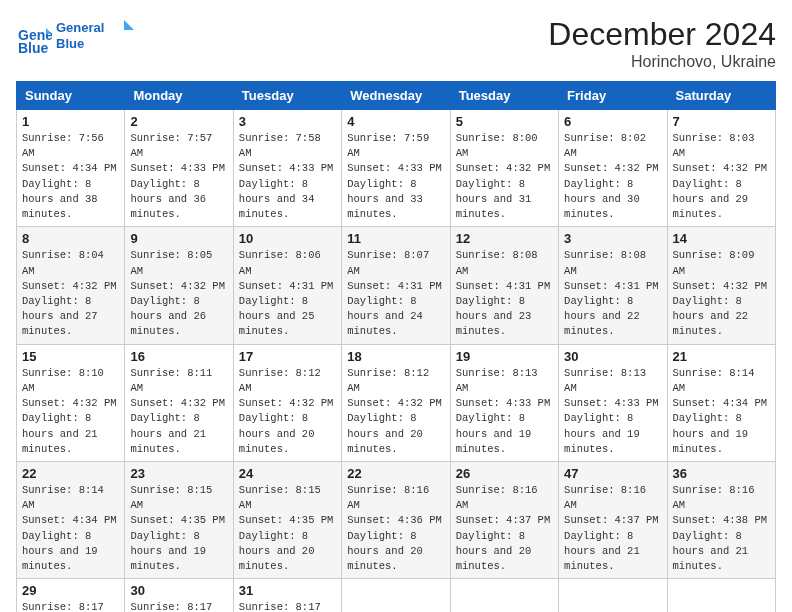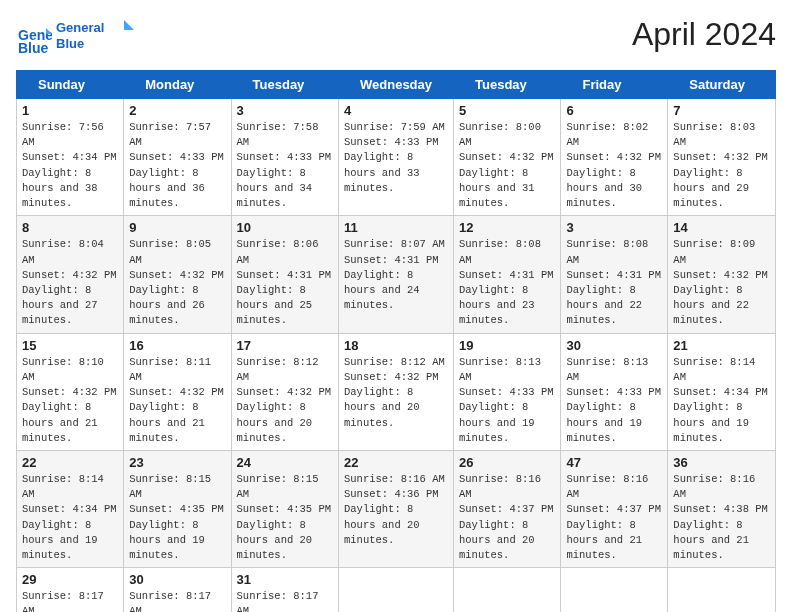--- a/index.html
+++ b/index.html
@@ -38,21 +38,21 @@
       color: #444;
     }
     .calendar {
       width: 100%;
       border-collapse: collapse;
       font-size: 11px;
     }
     .calendar th {
       background: #1565c0;
       color: #fff;
-      padding: 6px 21px;
+      padding: 6px 8px;
       font-size: 13px;
       font-weight: bold;
       text-align: left;
       border: 1px solid #1565c0;
     }
     .calendar td {
       vertical-align: top;
       border: 1px solid #ccc;
       padding: 4px 5px;
       width: 108px;
@@ -91,21 +91,22 @@
     </svg>
     <div>
       <svg width="80" height="40" viewBox="0 0 80 40">
         <text x="0" y="16" font-size="13" font-weight="bold" fill="#1565c0" font-family="Arial">General</text>
         <polygon points="68,4 78,14 68,14" fill="#42a5f5"></polygon>
         <text x="0" y="32" font-size="13" font-weight="bold" fill="#1565c0" font-family="Arial">Blue</text>
       </svg>
     </div>
   </div>
   <div class="title-block">
-    <div class="month-title">April 2024</div>
+    <div class="month-title">December 2024</div>
+    <div class="location">Horinchovo, Ukraine</div>
   </div>
 </div>
 
 <table class="calendar">
   <thead>
     <tr id="weekday-header">
         <th>Sunday</th>
         <th>Monday</th>
         <th>Tuesday</th>
         <th>Wednesday</th>

